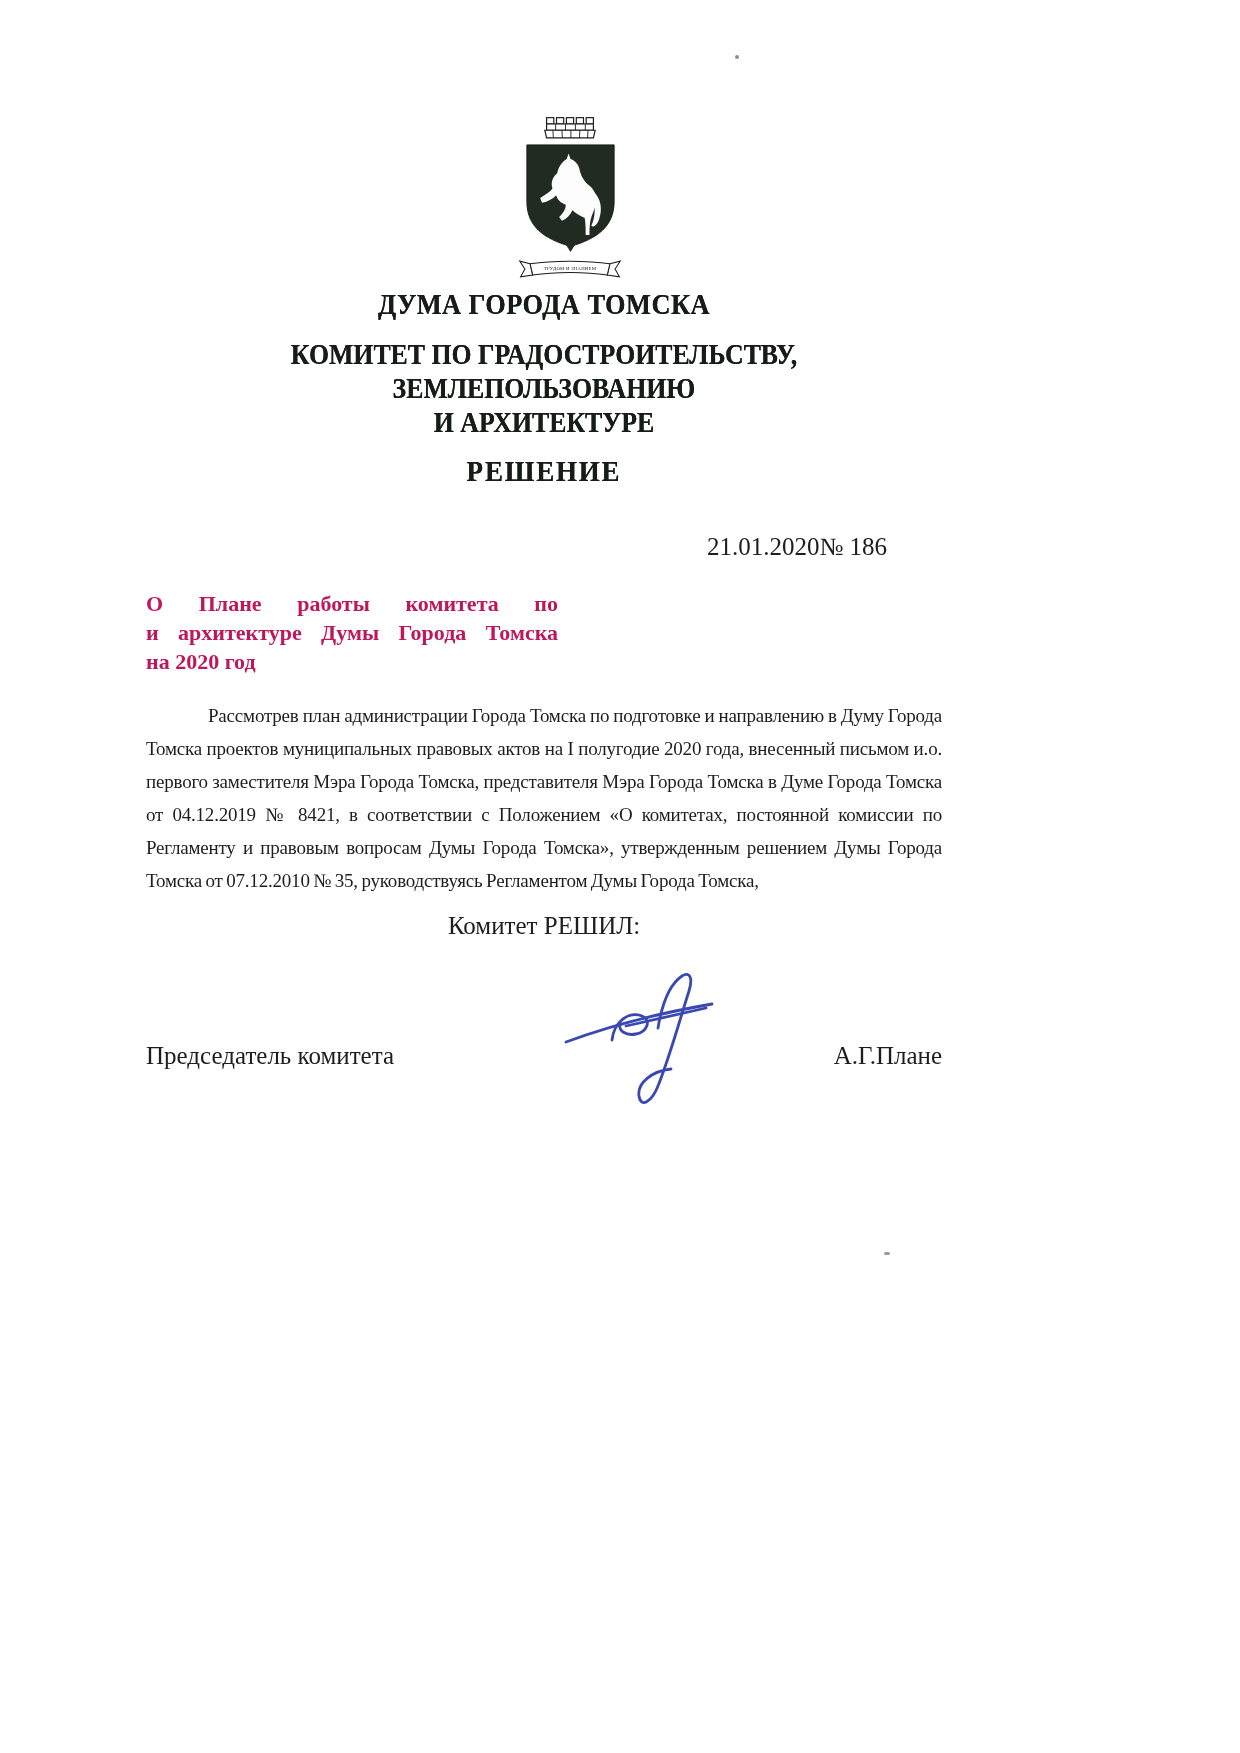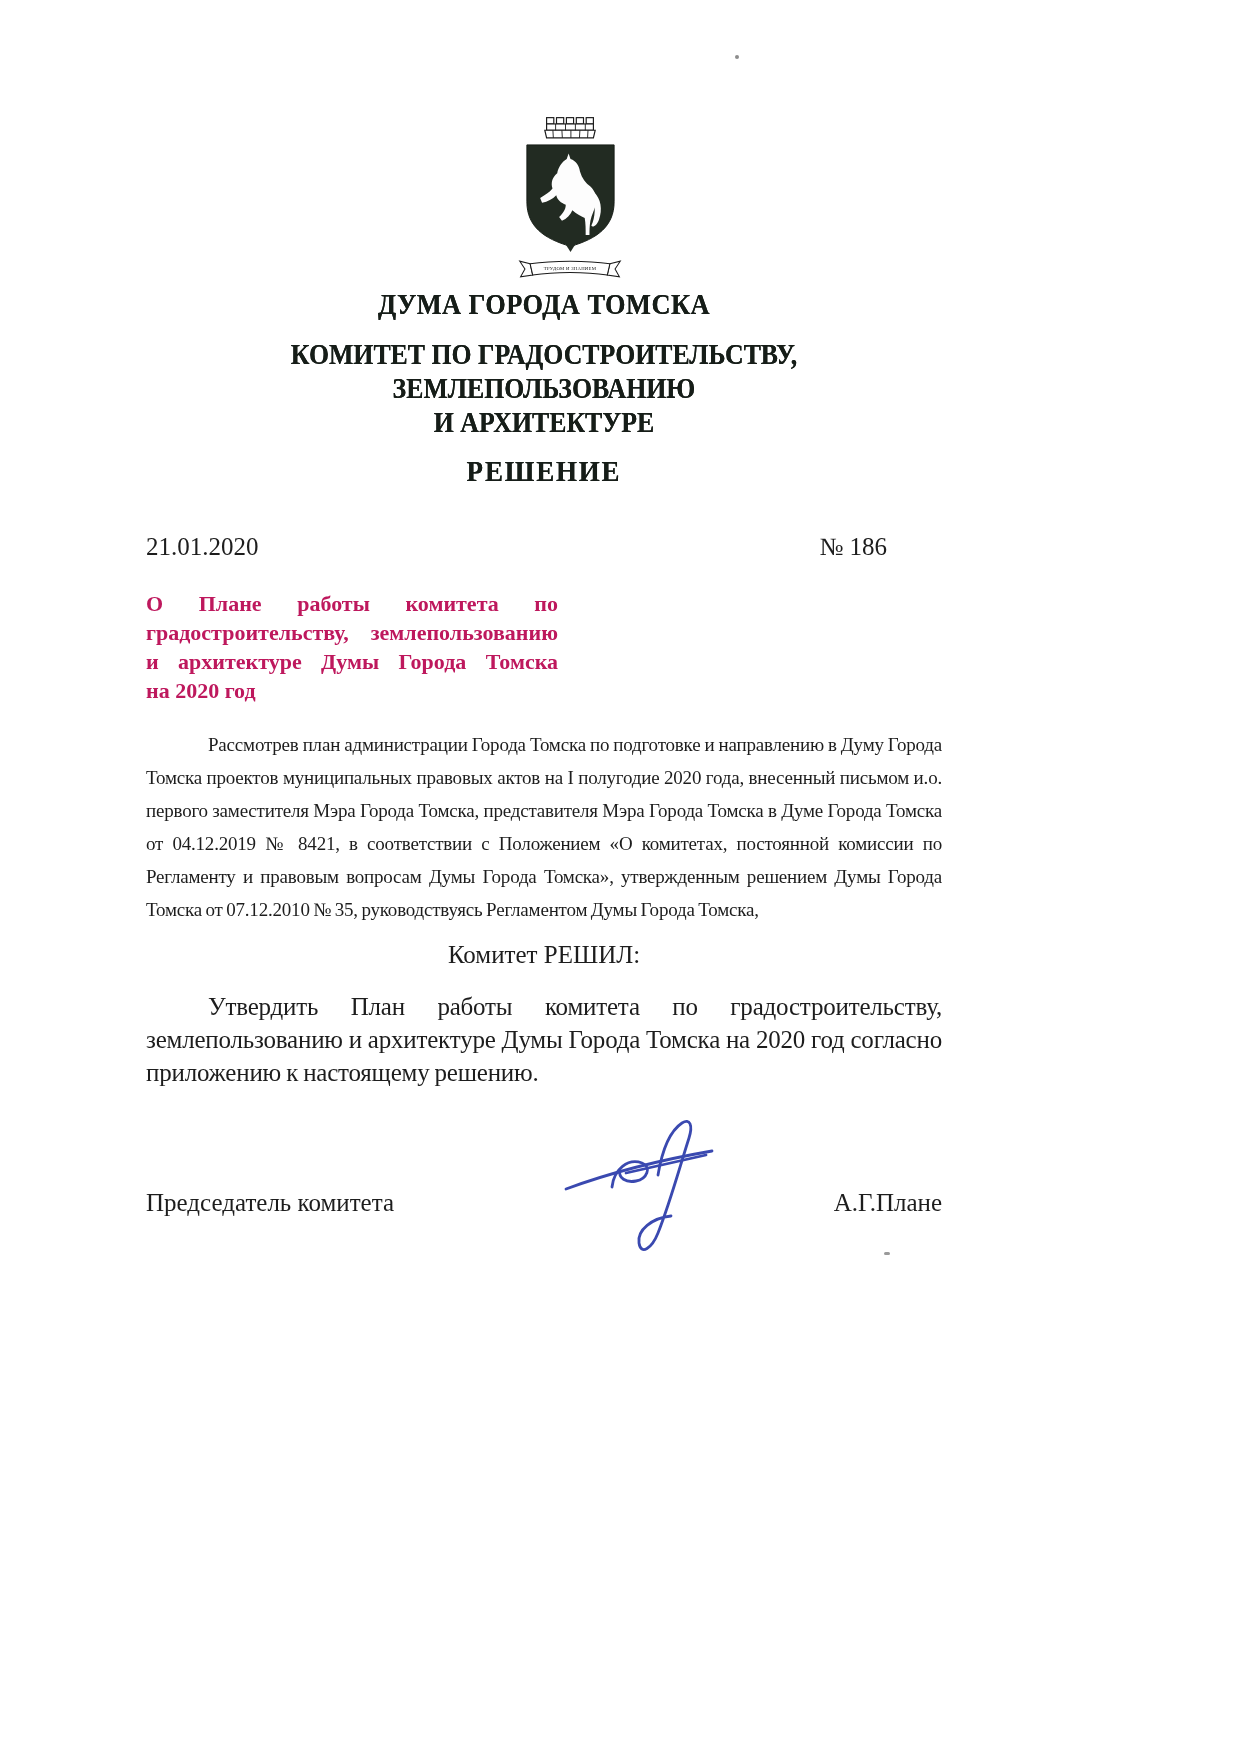--- a/index.html
+++ b/index.html
@@ -34,21 +34,21 @@
   }
   .doc-type {
     margin-top:15px; text-align:center; font-weight:bold;
     font-size:30px; line-height:34px; color:#161d18; letter-spacing:2px;
     transform:scaleX(0.9); transform-origin:center;
     text-shadow:0 0 0.4px #161d18;
   }
 
   
   .date-row {
-    margin-top:42px; display:flex; justify-content:space-between;
+    margin-top:42px; display:flex; justify-content:flex-end;
     font-size:25px; line-height:33px;
   }
   .doc-number { padding-right:55px; }
 
   
   .subject { margin-top:26px; width:412px; font-weight:bold; font-size:22px; line-height:29px; color:#be185d; }
   .subject .sline { text-align:justify; text-align-last:justify; }
   .subject .sline.last { text-align-last:left; }
 
   
@@ -134,30 +134,28 @@
 
     <div class="doc-type">РЕШЕНИЕ</div>
 
     <div class="date-row">
       <span class="doc-date">21.01.2020</span>
       <span class="doc-number">№ 186</span>
     </div>
 
     <div class="subject">
       <div class="sline">О Плане работы комитета по</div>
-      <div class="sline">градостроительству, землепользованию</div>
       <div class="sline">и архитектуре Думы Города Томска</div>
       <div class="sline last">на 2020 год</div>
     </div>
 
     <p class="preamble">Рассмотрев план администрации Города Томска по подготовке и направлению в Думу Города Томска проектов муниципальных правовых актов на I полугодие 2020 года, внесенный письмом и.о. первого заместителя Мэра Города Томска, представителя Мэра Города Томска в Думе Города Томска от 04.12.2019 № 8421, в соответствии с Положением «О комитетах, постоянной комиссии по Регламенту и правовым вопросам Думы Города Томска», утвержденным решением Думы Города Томска от 07.12.2010 № 35, руководствуясь Регламентом Думы Города Томска,</p>
 
     <div class="resolved">Комитет РЕШИЛ:</div>
 
-    <p class="resolution">Утвердить План работы комитета по градостроительству, землепользованию и архитектуре Думы Города Томска на 2020 год согласно приложению к настоящему решению.</p>
 
     <div class="sig-row">
       <span>Председатель комитета</span>
       <svg class="signature" width="200" height="155" viewBox="0 0 200 155">
         <g fill="none" stroke-width="2.8" stroke-linecap="round" stroke="#3a49b0">
           <path d="M12,78 C50,64 100,50 158,40"></path>
           <path d="M58,76 C60,58 74,47 88,52 C98,56 93,68 82,70 C72,72 64,67 66,59"></path>
           <path d="M104,64 C108,40 116,20 128,12 C136,7 139,14 135,27 C126,55 116,92 104,122 C98,137 87,145 85,132 C83,119 98,107 117,105"></path>
           <path d="M72,62 L152,44"></path>
         </g>

